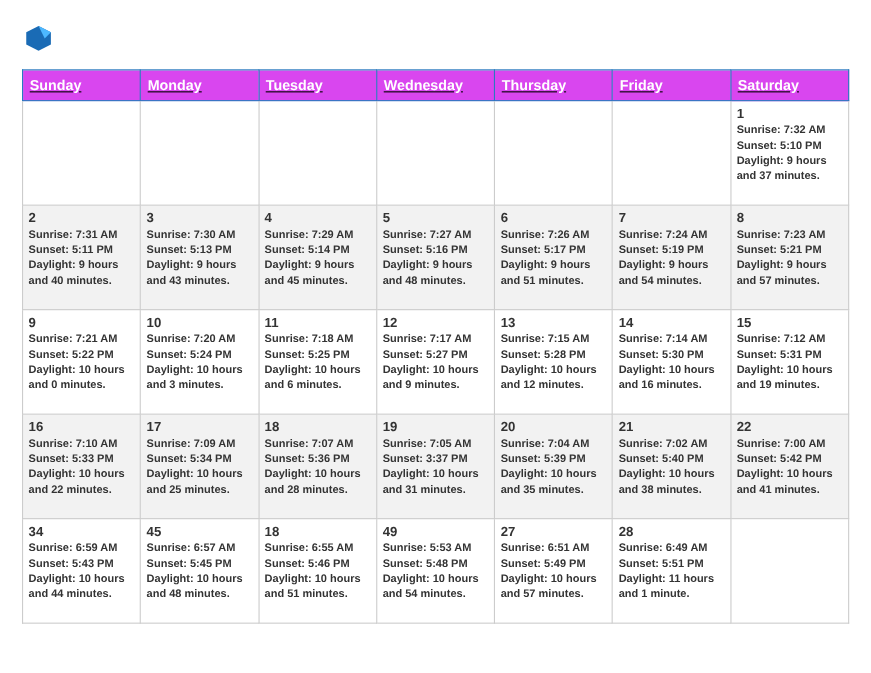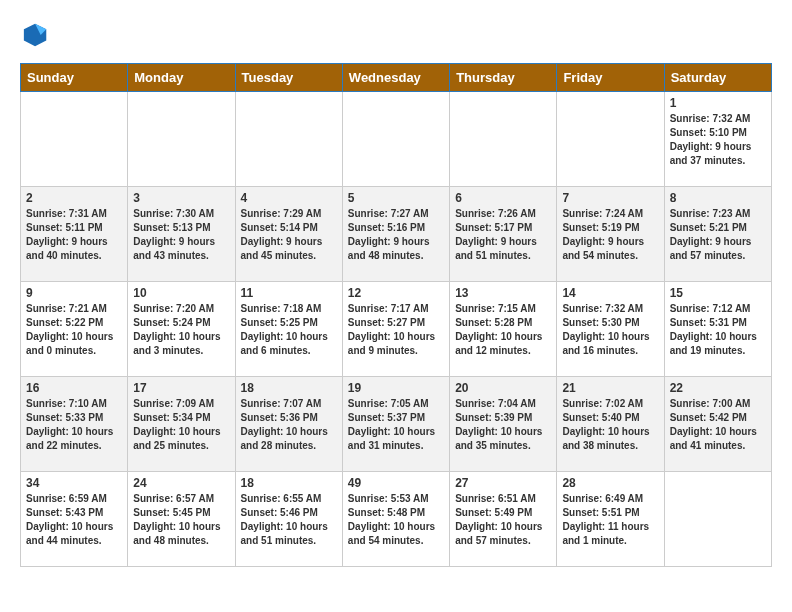--- a/index.html
+++ b/index.html
@@ -42,21 +42,22 @@
     }
     .subtitle {
       font-size: 14px;
       color: #555;
     }
     table {
       width: 100%;
       border-collapse: collapse;
     }
     thead tr {
-      background-color: #a16207;
+      background-color: #d946ef;
+      text-decoration: underline;
     }
     thead th {
       color: #fff;
       font-size: 13px;
       font-weight: bold;
       padding: 6px 6px;
       text-align: left;
       border: 1px solid #2a7abf;
     }
     tbody tr {
@@ -213,21 +214,21 @@
 Daylight: 10 hours and 9 minutes.</div>
         </td>
         <td>
           <span class="day-num">13</span>
           <div class="day-info">Sunrise: 7:15 AM
 Sunset: 5:28 PM
 Daylight: 10 hours and 12 minutes.</div>
         </td>
         <td>
           <span class="day-num">14</span>
-          <div class="day-info">Sunrise: 7:32 AM
+          <div class="day-info">Sunrise: 7:14 AM
 Sunset: 5:30 PM
 Daylight: 10 hours and 16 minutes.</div>
         </td>
         <td>
           <span class="day-num">15</span>
           <div class="day-info">Sunrise: 7:12 AM
 Sunset: 5:31 PM
 Daylight: 10 hours and 19 minutes.</div>
         </td>
       </tr>
@@ -246,21 +247,21 @@
         </td>
         <td>
           <span class="day-num">18</span>
           <div class="day-info">Sunrise: 7:07 AM
 Sunset: 5:36 PM
 Daylight: 10 hours and 28 minutes.</div>
         </td>
         <td>
           <span class="day-num">19</span>
           <div class="day-info">Sunrise: 7:05 AM
-Sunset: 5:37 PM
+Sunset: 3:37 PM
 Daylight: 10 hours and 31 minutes.</div>
         </td>
         <td>
           <span class="day-num">20</span>
           <div class="day-info">Sunrise: 7:04 AM
 Sunset: 5:39 PM
 Daylight: 10 hours and 35 minutes.</div>
         </td>
         <td>
           <span class="day-num">21</span>
@@ -276,21 +277,21 @@
         </td>
       </tr>
       <tr>
         <td>
           <span class="day-num">34</span>
           <div class="day-info">Sunrise: 6:59 AM
 Sunset: 5:43 PM
 Daylight: 10 hours and 44 minutes.</div>
         </td>
         <td>
-          <span class="day-num">24</span>
+          <span class="day-num">45</span>
           <div class="day-info">Sunrise: 6:57 AM
 Sunset: 5:45 PM
 Daylight: 10 hours and 48 minutes.</div>
         </td>
         <td>
           <span class="day-num">18</span>
           <div class="day-info">Sunrise: 6:55 AM
 Sunset: 5:46 PM
 Daylight: 10 hours and 51 minutes.</div>
         </td>

